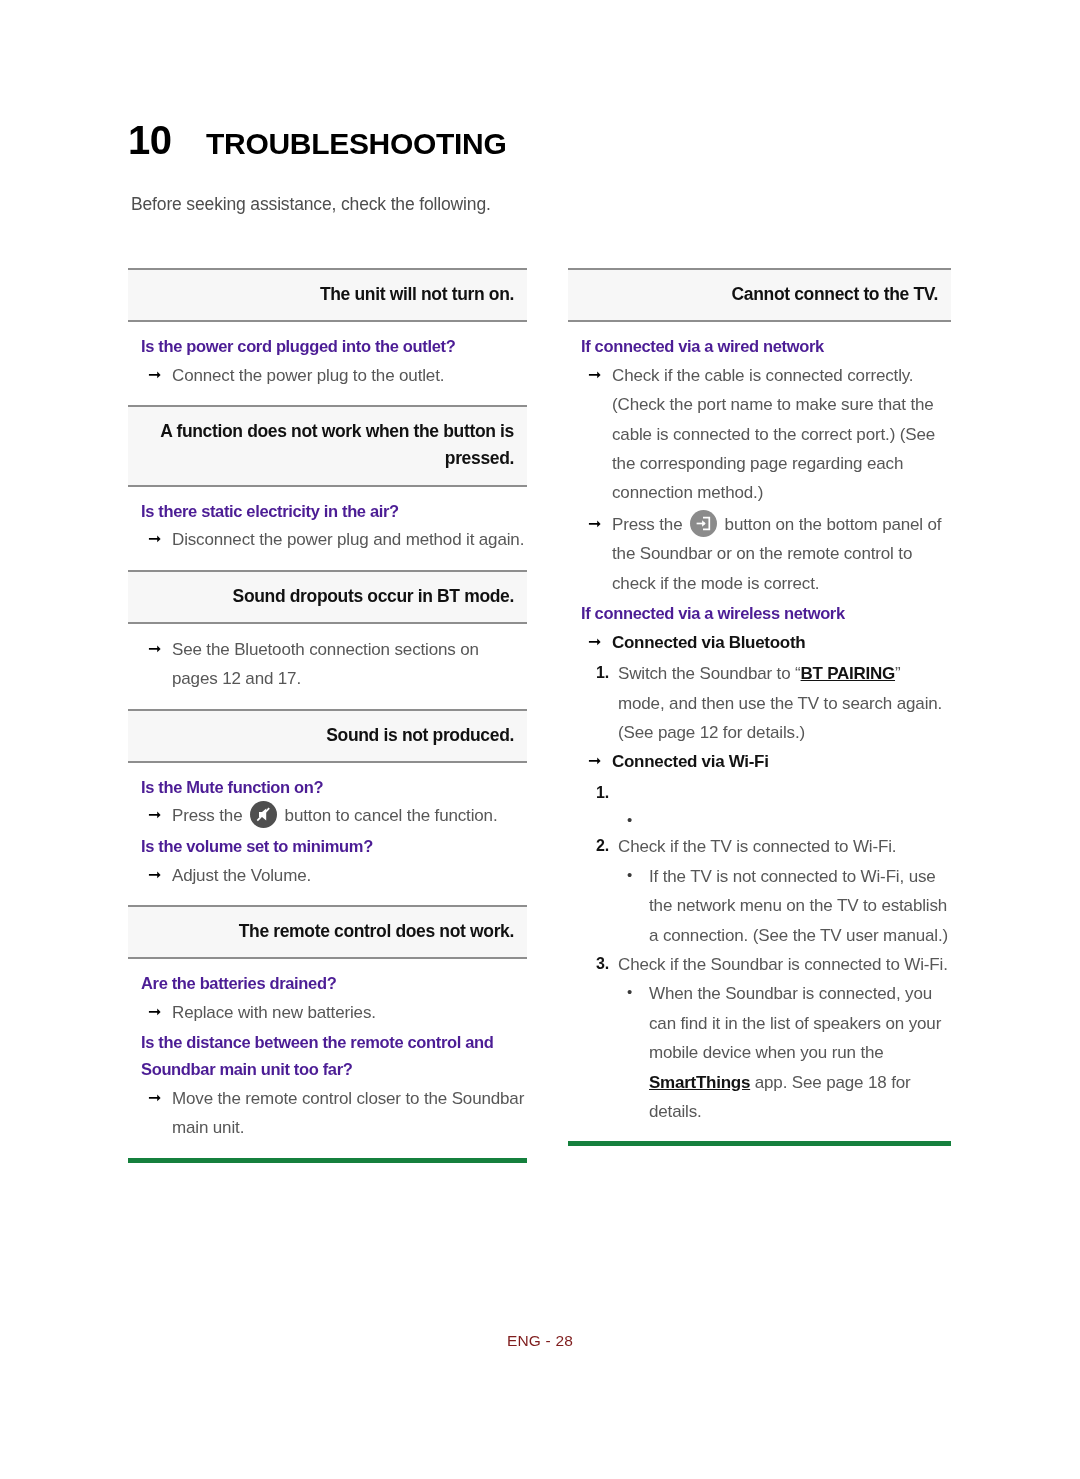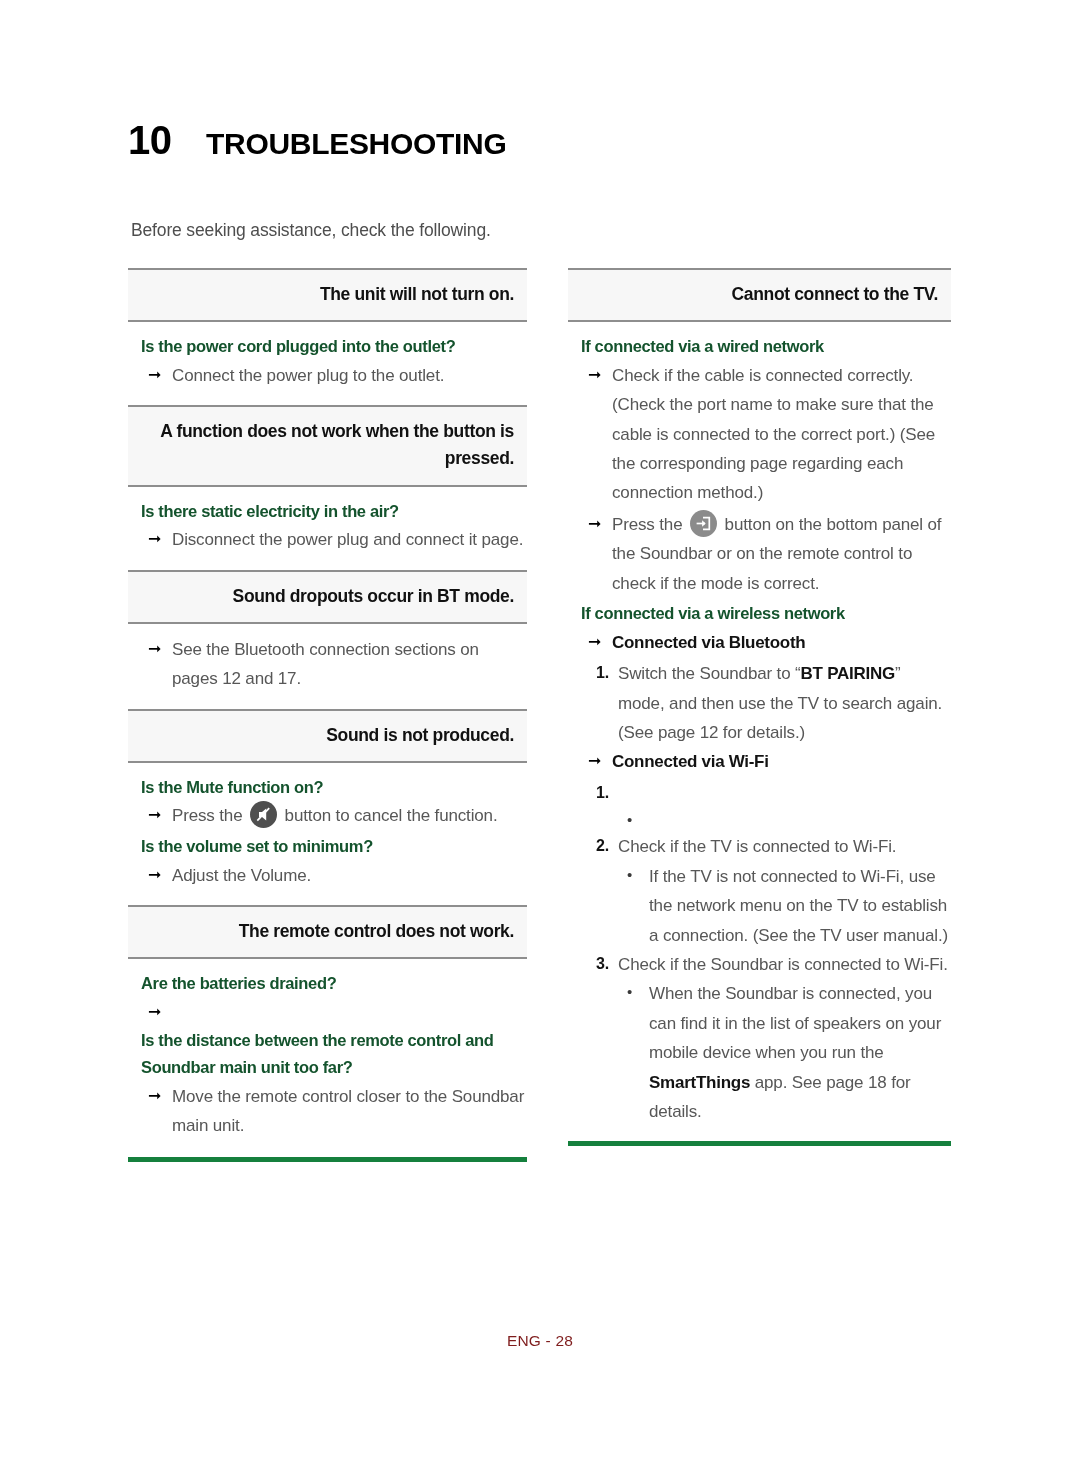--- a/index.html
+++ b/index.html
@@ -43,21 +43,21 @@
   .title-text {
     font-size: 30px;
     font-weight: bold;
     color: #000;
     letter-spacing: -0.3px;
   }
 
   .intro {
     position: absolute;
     left: 131px;
-    top: 220px;
+    top: 194px;
     font-size: 17.5px;
     color: #4e4e4e;
     letter-spacing: -0.15px;
   }
 
   
   .col {
     position: absolute;
     top: 268px;
   }
@@ -86,21 +86,21 @@
   }
   .sec-body.last {
     border-bottom: 5px solid #15803d;
     padding-bottom: 14px;
   }
 
   
   .q {
     font-size: 16.5px;
     font-weight: bold;
-    color: #14532d;
+    color: #4c1d95;
     letter-spacing: -0.35px;
     line-height: 1.62;
     margin: 0 0 1px 0;
     padding-left: 11px;
   }
 
   .a {
     display: flex;
     align-items: flex-start;
     font-size: 17px;
@@ -153,21 +153,21 @@
     padding-left: 57px;
   }
   .bul-mark {
     flex: 0 0 auto;
     width: 22px;
     color: #3a3a3a;
     font-size: 15px;
   }
   .bul-text { flex: 1 1 auto; }
 
-  b.em { color: #131313; font-weight: bold; letter-spacing: -0.25px; }
+  b.em { color: #131313; font-weight: bold; letter-spacing: -0.25px; text-decoration: underline; }
 
   
   .btn-ico {
     display: inline-block;
     vertical-align: -7px;
     width: 27px;
     height: 27px;
     border-radius: 50%;
     margin: 0 3px;
     position: relative;
@@ -214,21 +214,21 @@
         </div>
       </div>
       <div>
         <div class="sec-head">
           <div class="sec-head-text">A function does not work when the button is pressed.</div>
         </div>
         <div class="sec-body">
           <div class="q">Is there static electricity in the air?</div>
           <div class="a">
             <span class="a-arrow">➞</span>
-            <span class="a-text">Disconnect the power plug and connect it page.</span>
+            <span class="a-text">Disconnect the power plug and method it again.</span>
           </div>
         </div>
       </div>
       <div>
         <div class="sec-head">
           <div class="sec-head-text">Sound dropouts occur in BT mode.</div>
         </div>
         <div class="sec-body">
           <div class="a">
             <span class="a-arrow">➞</span>
@@ -257,20 +257,21 @@
         </div>
       </div>
       <div>
         <div class="sec-head">
           <div class="sec-head-text">The remote control does not work.</div>
         </div>
         <div class="sec-body last">
           <div class="q">Are the batteries drained?</div>
           <div class="a">
             <span class="a-arrow">➞</span>
+            <span class="a-text">Replace with new batteries.</span>
           </div>
           <div class="q">Is the distance between the remote control and Soundbar main unit too far?</div>
           <div class="a">
             <span class="a-arrow">➞</span>
             <span class="a-text">Move the remote control closer to the Soundbar main unit.</span>
           </div>
         </div>
       </div>
     </div>
   <div class="col col-right" id="col-right">

